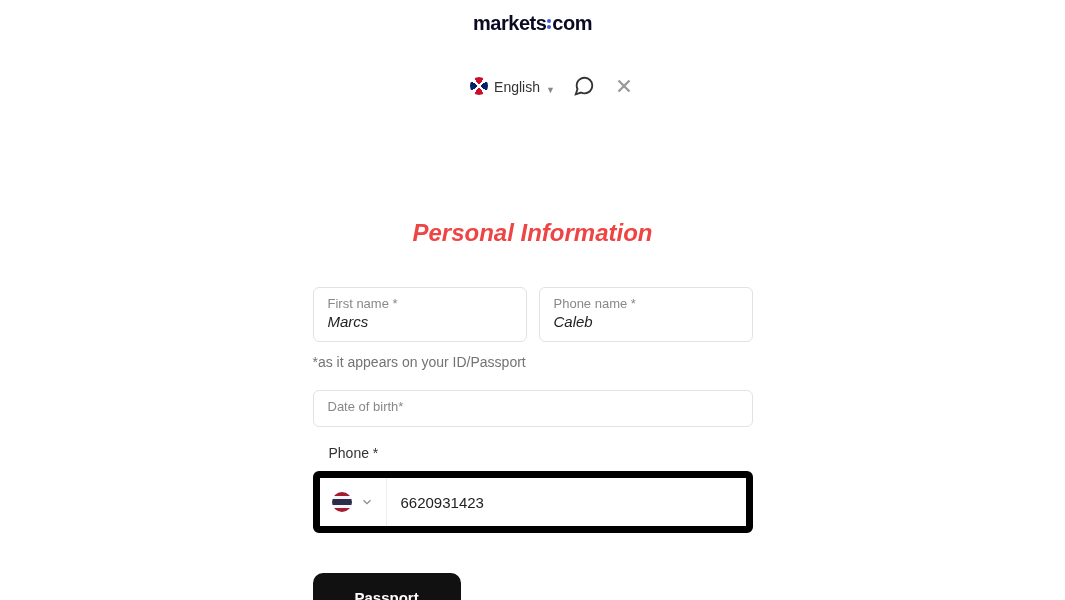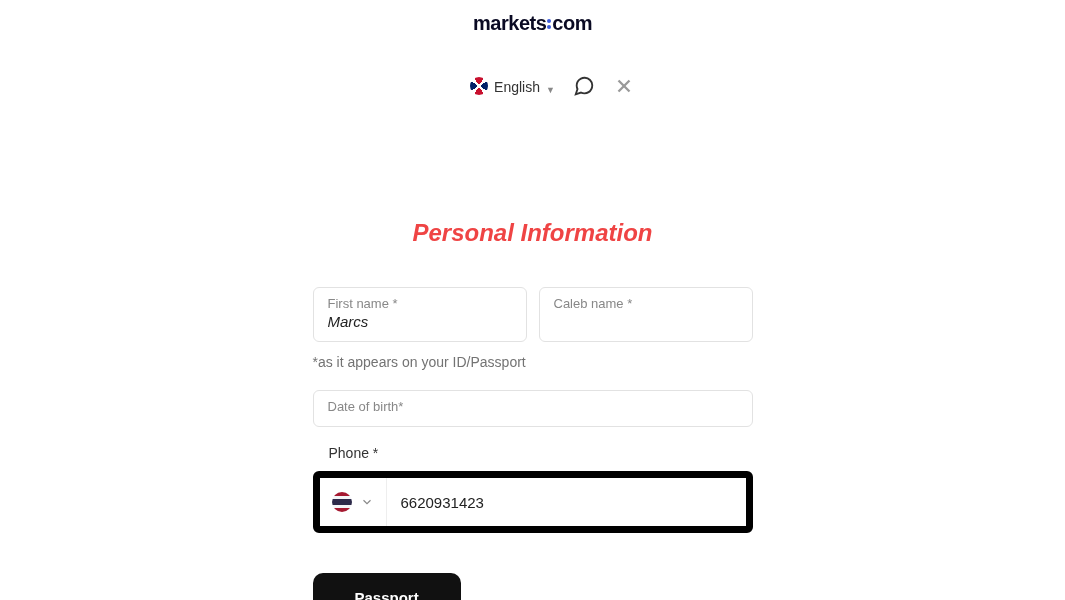--- a/index.html
+++ b/index.html
@@ -216,21 +216,22 @@
 
 <div class="form-container">
   <h1 class="page-title">Personal Information</h1>
 
   <div class="row">
     <div class="field">
       <div class="field-label">First name *</div>
       <input class="field-input" type="text" value="Marcs" style="">
     </div>
     <div class="field">
-      <div class="field-label">Caleb name *</div>
+      <div class="field-label">Phone name *</div>
+      <input class="field-input" type="text" value="Caleb" style="">
     </div>
   </div>
 
   <div class="helper-text">*as it appears on your ID/Passport</div>
 
   <div class="field" style="margin-bottom:12px;">
     <div class="field-label">Date of birth*</div>
   </div>
 
   <div class="section-label">Phone *</div>

